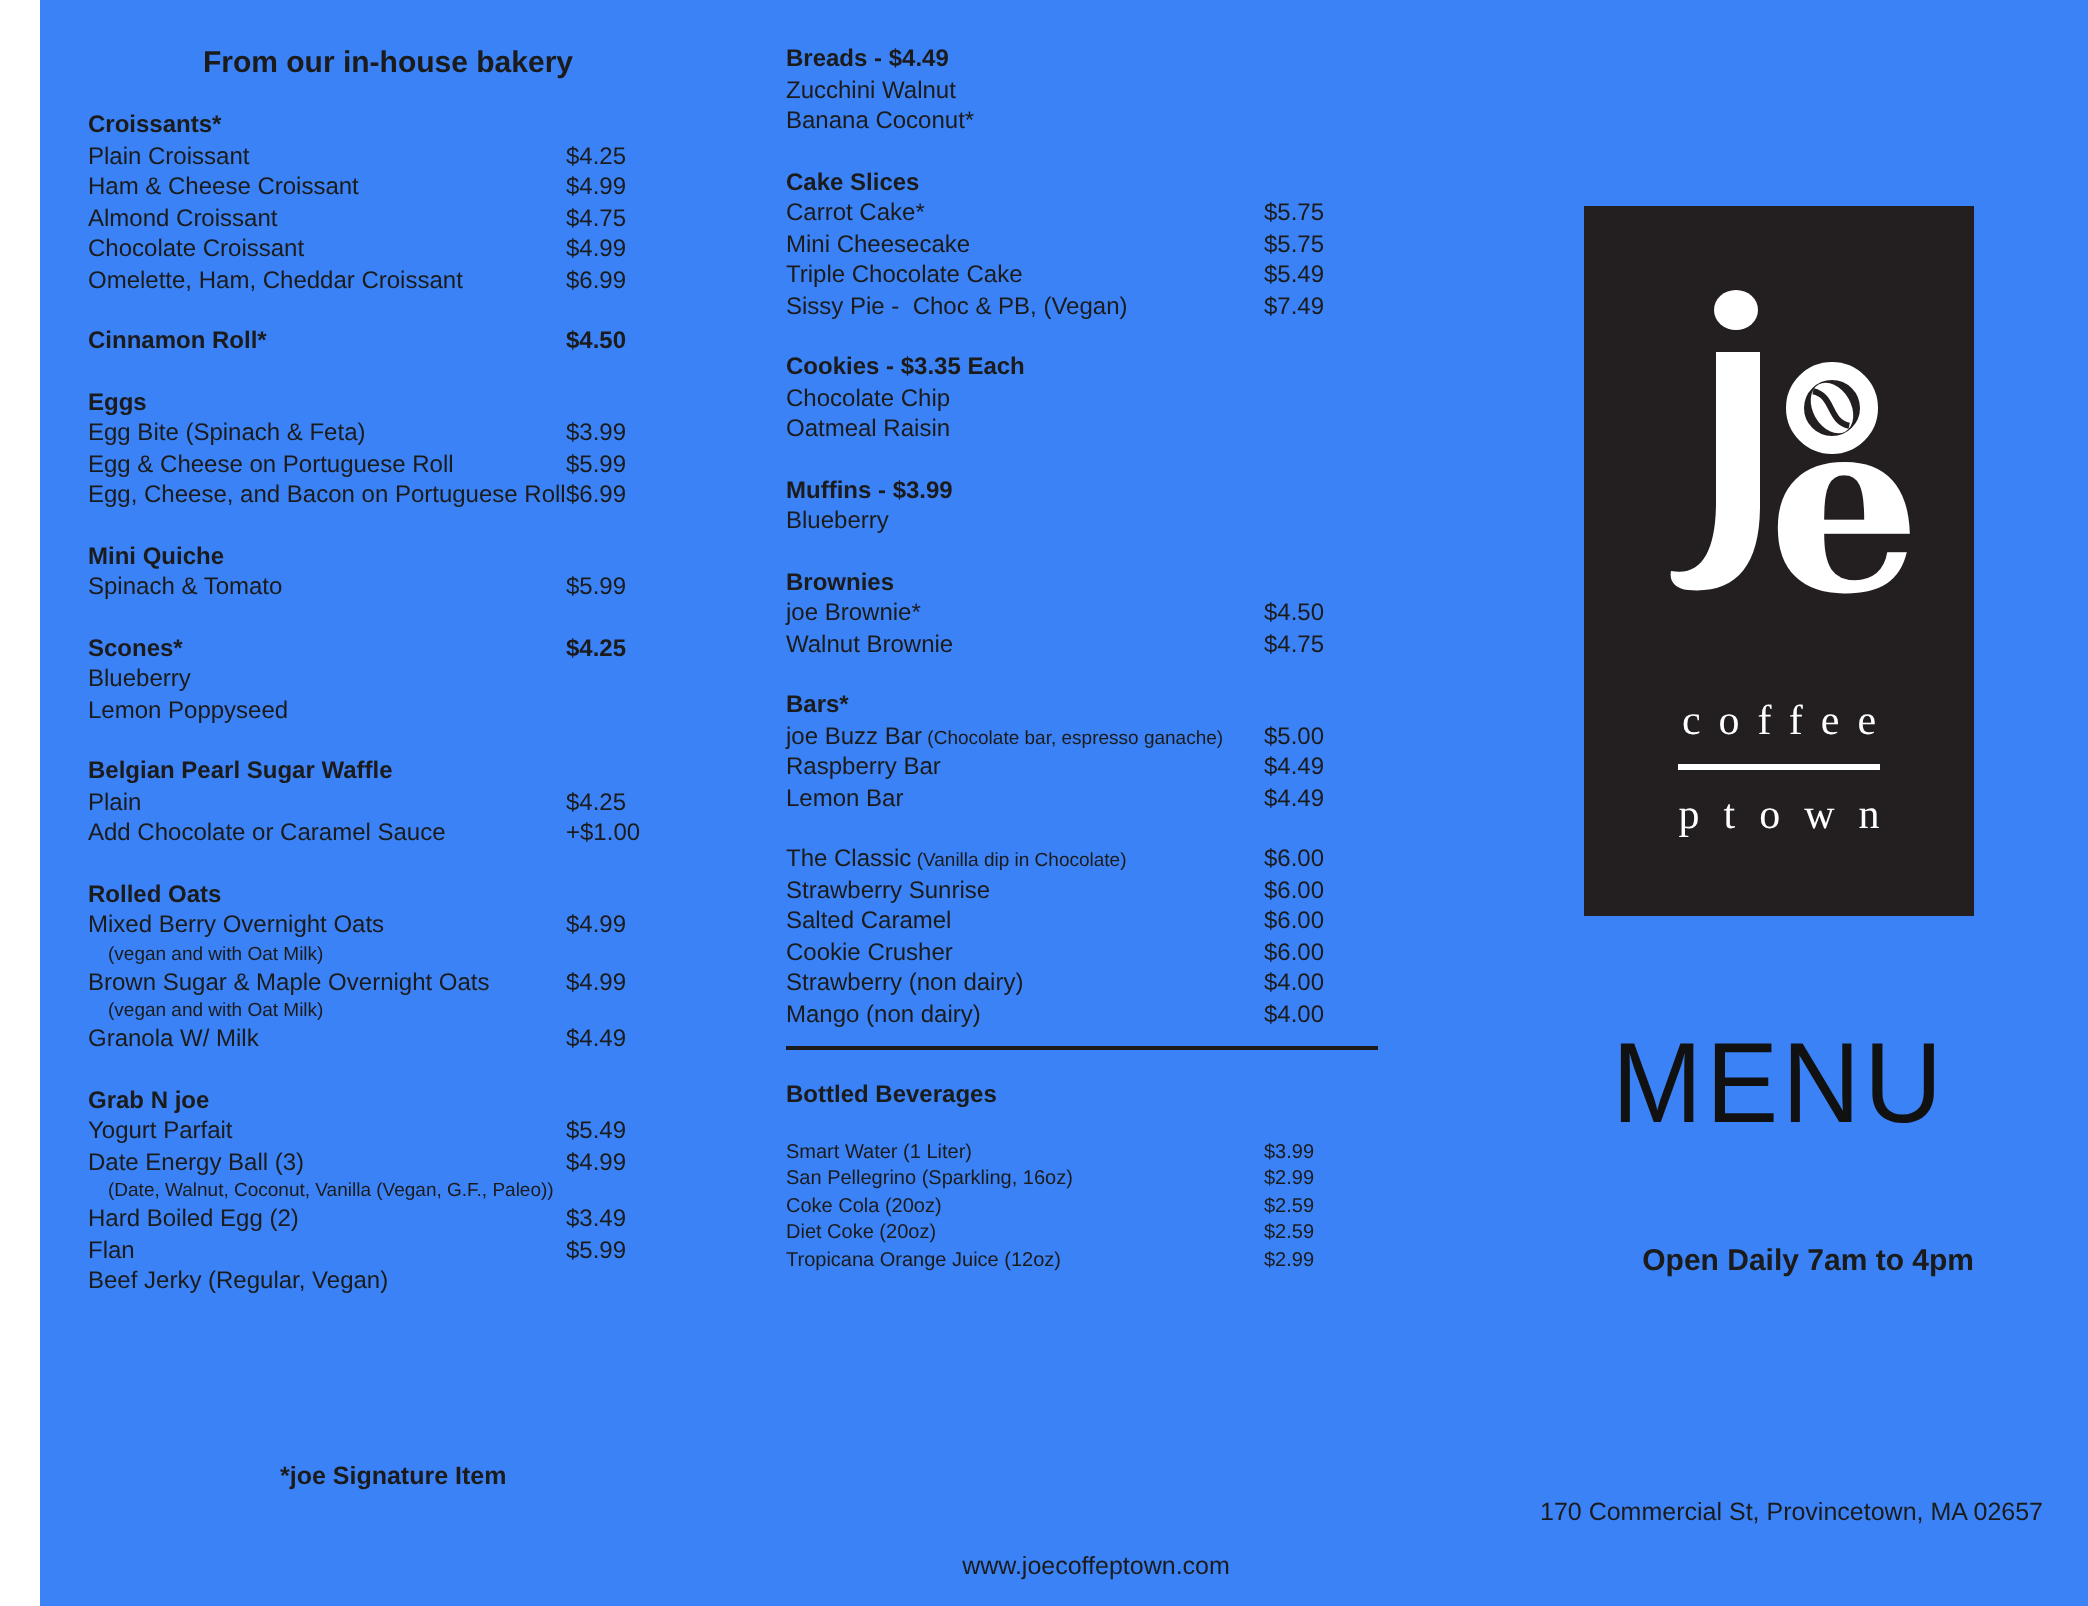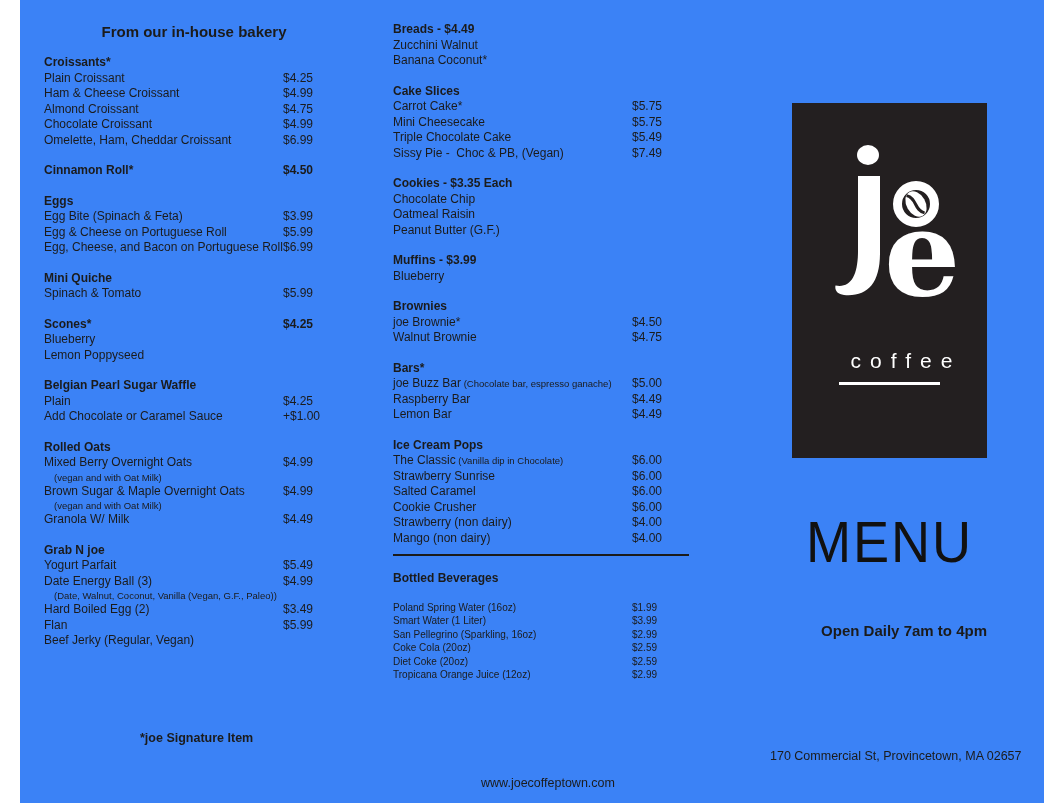--- a/index.html
+++ b/index.html
@@ -16,22 +16,22 @@
   .price{position:absolute;left:239px;top:0;white-space:nowrap;}
   .note-inline{font-size:9.5px;}
   .note-below{font-size:9.5px;line-height:13px;margin-left:10px;white-space:nowrap;}
   .gap{height:14px;}
   .divider{width:296px;height:0;border-top:2px solid #1b1b1b;margin:8px 0 6px 0;}
   .section.small .row{height:13.5px;line-height:13.5px;font-size:10px;}
   .section.small .row.heading-row{height:15.5px;line-height:15.5px;font-size:12px;}
 
   .logo-box{position:absolute;left:772px;top:103px;width:195px;height:355px;}
   .logo-box svg{position:absolute;left:0;top:0;display:block;}
-  .logo-tag{position:absolute;left:12px;width:100%;text-align:center;color:#fff;
-            font-family:Liberation Sans, sans-serif;font-size:21px;line-height:21px;}
+  .logo-tag{position:absolute;left:0;width:100%;text-align:center;color:#fff;
+            font-family:Liberation Serif, serif;font-size:21px;line-height:21px;}
   .logo-coffee{top:247px;letter-spacing:9px;text-indent:9px;}
   .logo-ptown{top:294px;letter-spacing:12px;text-indent:12px;}
   .logo-line{position:absolute;top:279px;left:47px;width:101px;height:2.5px;background:#fff;}
 
   .menu-title{position:absolute;left:772px;top:512px;width:195px;text-align:center;
               font-size:57px;line-height:60px;font-weight:400;color:#111;
               letter-spacing:2px;transform:scaleX(0.95);transform-origin:50% 50%;}
   .hours{position:absolute;left:772px;top:622px;width:195px;text-align:right;font-weight:bold;font-size:15px;}
   .footnote{position:absolute;left:120px;top:731px;font-weight:bold;font-size:12.5px;}
   .footer-website{position:absolute;left:373px;top:776px;width:310px;text-align:center;font-size:12.5px;}
@@ -107,51 +107,48 @@
           <div class="row heading-row"><span>Cake Slices</span></div>
           <div class="row"><span>Carrot Cake*</span><span class="price">$5.75</span></div>
           <div class="row"><span>Mini Cheesecake</span><span class="price">$5.75</span></div>
           <div class="row"><span>Triple Chocolate Cake</span><span class="price">$5.49</span></div>
           <div class="row"><span>Sissy Pie - &nbsp;Choc &amp; PB, (Vegan)</span><span class="price">$7.49</span></div>
         </div>
         <div class="section">
           <div class="row heading-row"><span>Cookies - $3.35 Each</span></div>
           <div class="row"><span>Chocolate Chip</span></div>
           <div class="row"><span>Oatmeal Raisin</span></div>
-          <div class="row"><span>Peanut Butter (G.F.)</span></div>
         </div>
         <div class="section">
           <div class="row heading-row"><span>Muffins - $3.99</span></div>
           <div class="row"><span>Blueberry</span></div>
         </div>
         <div class="section">
           <div class="row heading-row"><span>Brownies</span></div>
           <div class="row"><span>joe Brownie*</span><span class="price">$4.50</span></div>
           <div class="row"><span>Walnut Brownie</span><span class="price">$4.75</span></div>
         </div>
         <div class="section">
           <div class="row heading-row"><span>Bars*</span></div>
           <div class="row"><span>joe Buzz Bar<span class="note-inline"> (Chocolate bar, espresso ganache)</span></span><span class="price">$5.00</span></div>
           <div class="row"><span>Raspberry Bar</span><span class="price">$4.49</span></div>
           <div class="row"><span>Lemon Bar</span><span class="price">$4.49</span></div>
         </div>
         <div class="section">
-          <div class="row heading-row"><span>Ice Cream Pops</span></div>
           <div class="row"><span>The Classic<span class="note-inline"> (Vanilla dip in Chocolate)</span></span><span class="price">$6.00</span></div>
           <div class="row"><span>Strawberry Sunrise</span><span class="price">$6.00</span></div>
           <div class="row"><span>Salted Caramel</span><span class="price">$6.00</span></div>
           <div class="row"><span>Cookie Crusher</span><span class="price">$6.00</span></div>
           <div class="row"><span>Strawberry (non dairy)</span><span class="price">$4.00</span></div>
           <div class="row"><span>Mango (non dairy)</span><span class="price">$4.00</span></div>
         </div>
         <div class="divider"></div>
         <div class="section small">
           <div class="row heading-row"><span>Bottled Beverages</span></div>
           <div class="gap"></div>
-          <div class="row"><span>Poland Spring Water (16oz)</span><span class="price">$1.99</span></div>
           <div class="row"><span>Smart Water (1 Liter)</span><span class="price">$3.99</span></div>
           <div class="row"><span>San Pellegrino (Sparkling, 16oz)</span><span class="price">$2.99</span></div>
           <div class="row"><span>Coke Cola (20oz)</span><span class="price">$2.59</span></div>
           <div class="row"><span>Diet Coke (20oz)</span><span class="price">$2.59</span></div>
           <div class="row"><span>Tropicana Orange Juice (12oz)</span><span class="price">$2.99</span></div>
         </div>
       </div>
   </div>
 
   <div class="logo-box">
@@ -161,20 +158,21 @@
       <path d="M66 73 L88 73 L88 150 C88 181 75 194 52 192 C45.5 191.3 42.5 187.5 43.5 182.5 C59 185.5 66 172 66 148 Z" fill="#ffffff"></path>
       <circle cx="124" cy="101" r="18.5" fill="none" stroke="#ffffff" stroke-width="9"></circle>
       <g transform="rotate(-30 124 101)">
         <ellipse cx="124" cy="101" rx="9.5" ry="13.5" fill="#ffffff"></ellipse>
         <path d="M120 89 C128 96 119 106 127 113" fill="none" stroke="#231f20" stroke-width="3"></path>
       </g>
       <text x="92" y="192" font-size="120" font-weight="bold" fill="#ffffff" style="font-family:'DejaVu Serif','Liberation Serif',serif">e</text>
     </svg>
     <div class="logo-tag logo-coffee">coffee</div>
     <div class="logo-line"></div>
+    <div class="logo-tag logo-ptown">ptown</div>
   </div>
 
   <div class="menu-title">MENU</div>
   <div class="hours">Open Daily 7am to 4pm</div>
 
   <div class="footnote">*joe Signature Item</div>
   <div class="footer-website">www.joecoffeptown.com</div>
   <div class="footer-address">170 Commercial St, Provincetown, MA 02657</div>
 
 </div>

